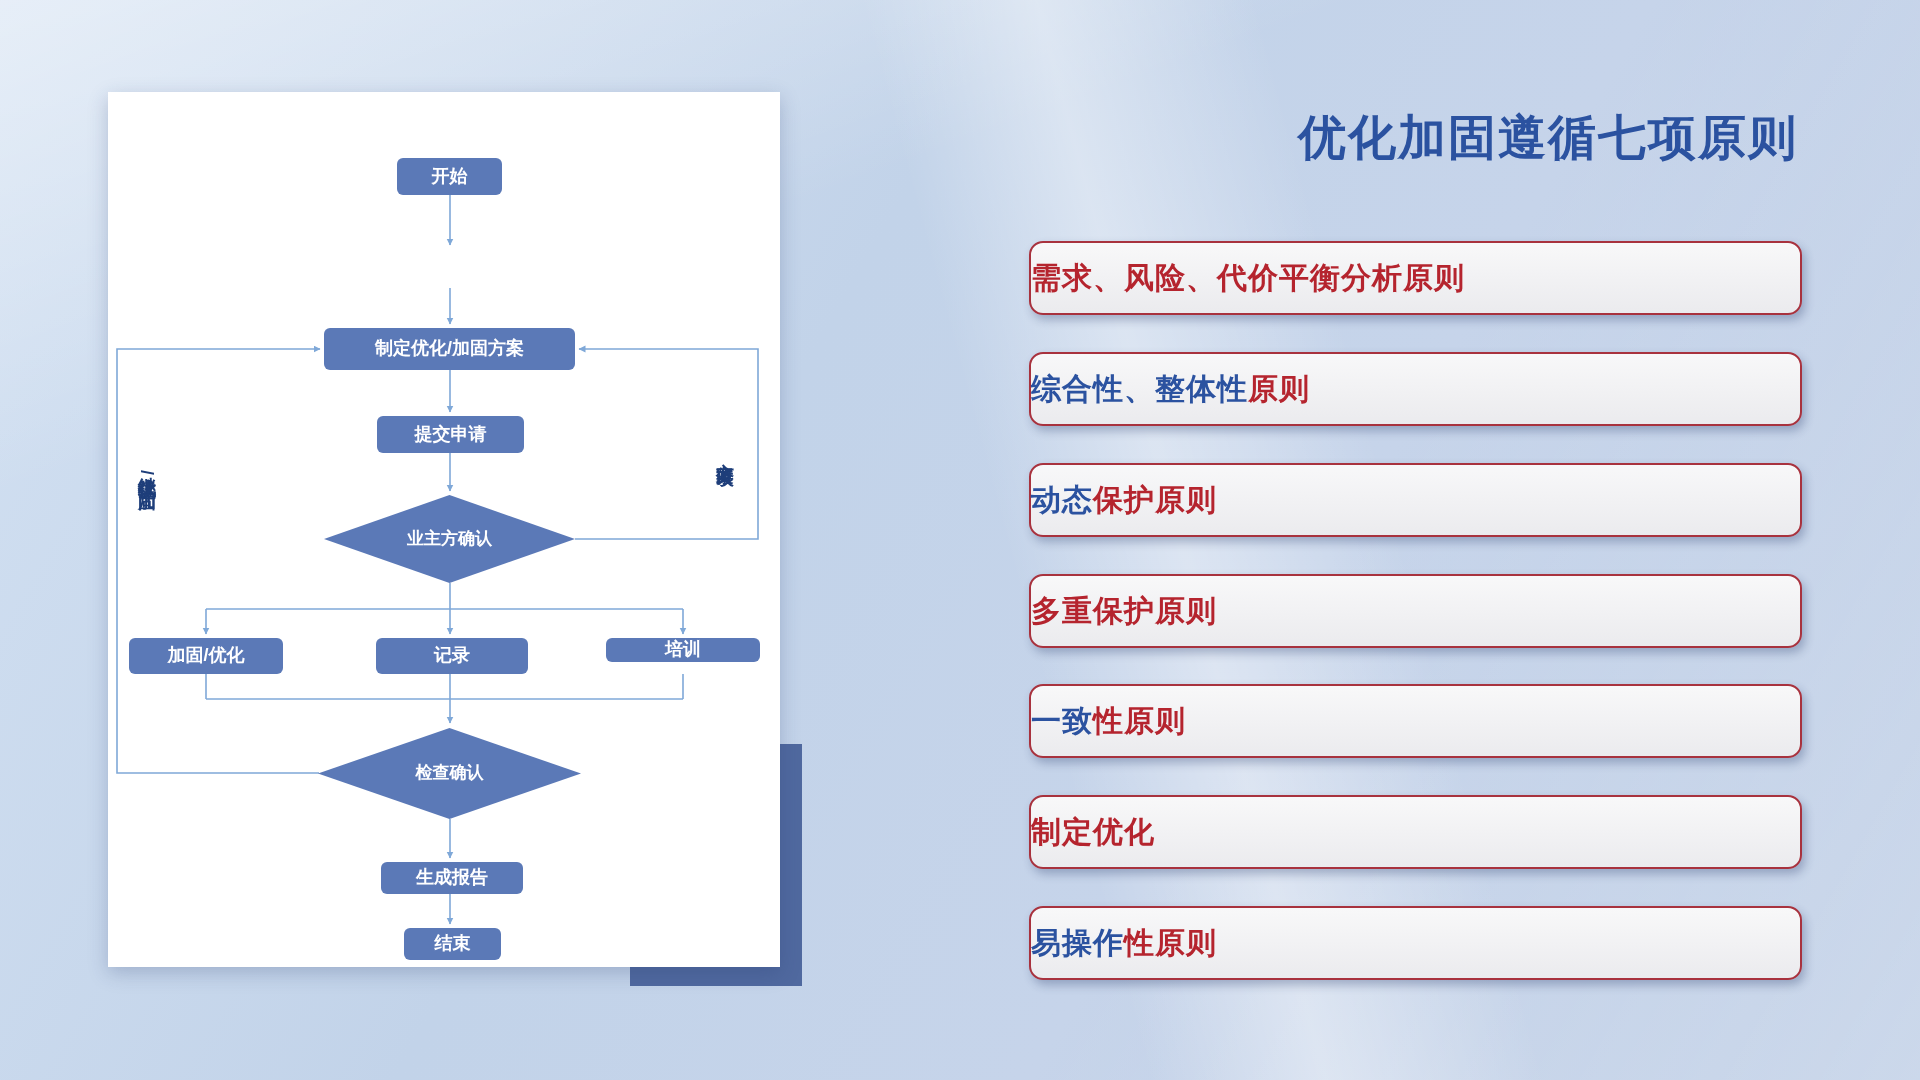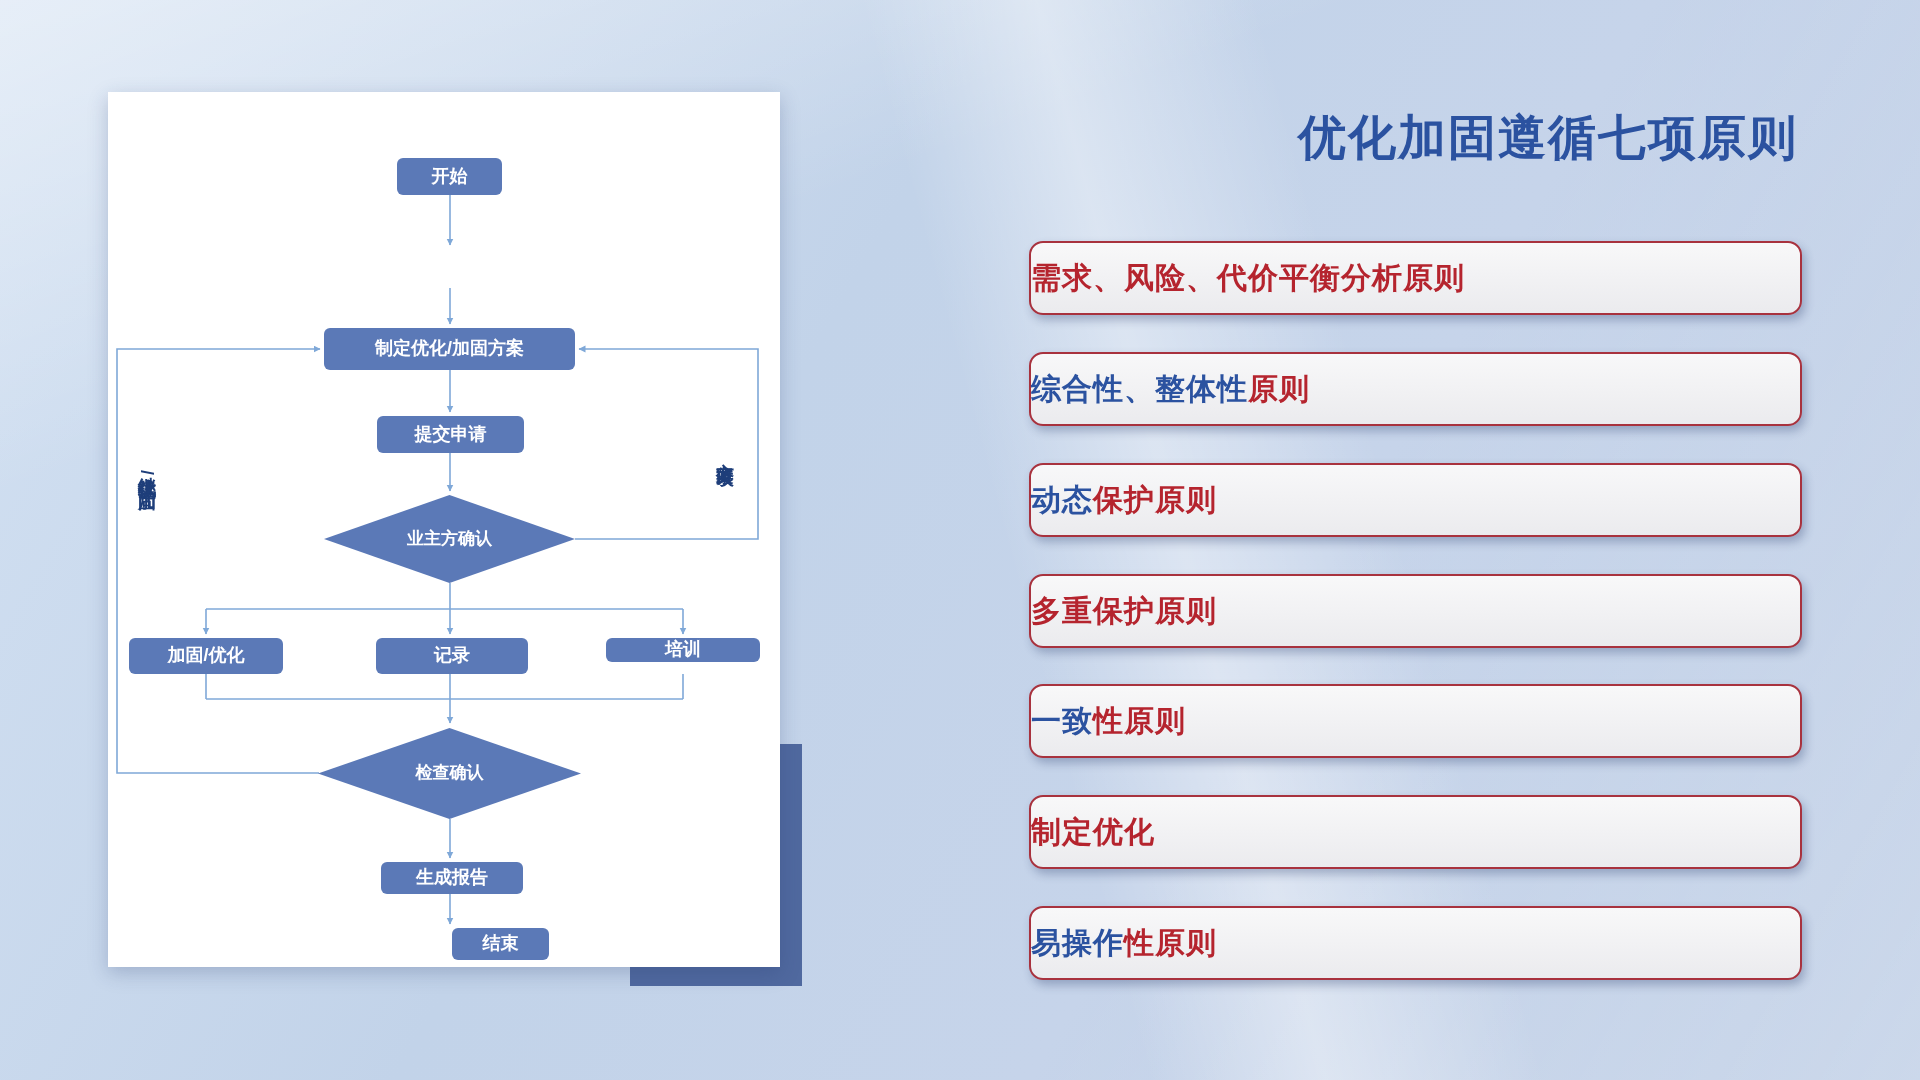--- a/index.html
+++ b/index.html
@@ -102,21 +102,21 @@
     <div class="node" style="left: 21px; top: 546px; width: 154px; height: 36px; background: rgb(91, 121, 183); color: rgb(255, 255, 255);">加固/优化</div>
 
     <div class="node" style="left: 268px; top: 546px; width: 152px; height: 36px; background: rgb(91, 121, 183); color: rgb(255, 255, 255);">记录</div>
 
     <div class="node" style="left: 498px; top: 546px; width: 154px; height: 24px; background: rgb(91, 121, 183); color: rgb(255, 255, 255);">培训</div>
 
     <div class="node diamond" style="left: 210px; top: 636px; width: 263px; height: 91px; background: rgb(91, 121, 183); color: rgb(255, 255, 255);">检查确认</div>
 
     <div class="node" style="left: 273px; top: 770px; width: 142px; height: 32px; background: rgb(91, 121, 183); color: rgb(255, 255, 255);">生成报告</div>
 
-    <div class="node" style="left: 296px; top: 836px; width: 97px; height: 32px; background: rgb(91, 121, 183); color: rgb(255, 255, 255); margin-left: 48px;">结束</div>
+    <div class="node" style="left: 296px; top: 836px; width: 97px; height: 32px; background: rgb(91, 121, 183); color: rgb(255, 255, 255);">结束</div>
 
     <div class="vlabel" style="left: 22px; top: 298px; width: 34px; height: 164px; color: rgb(30, 62, 122);">继续优化/加固</div>
 
     <div class="vlabel" style="left: 600px; top: 296px; width: 34px; height: 130px; color: rgb(30, 62, 122);">方案修改</div>
   </div>
 
   <div class="panel-title" style="color: rgb(43, 82, 160);">优化加固遵循七项原则</div>
 
   <div class="principle" style="top:241px;">
     <span class="principle-text"><span style="color: rgb(181, 36, 46);">需求、风险、代价平衡分析原则</span></span>

